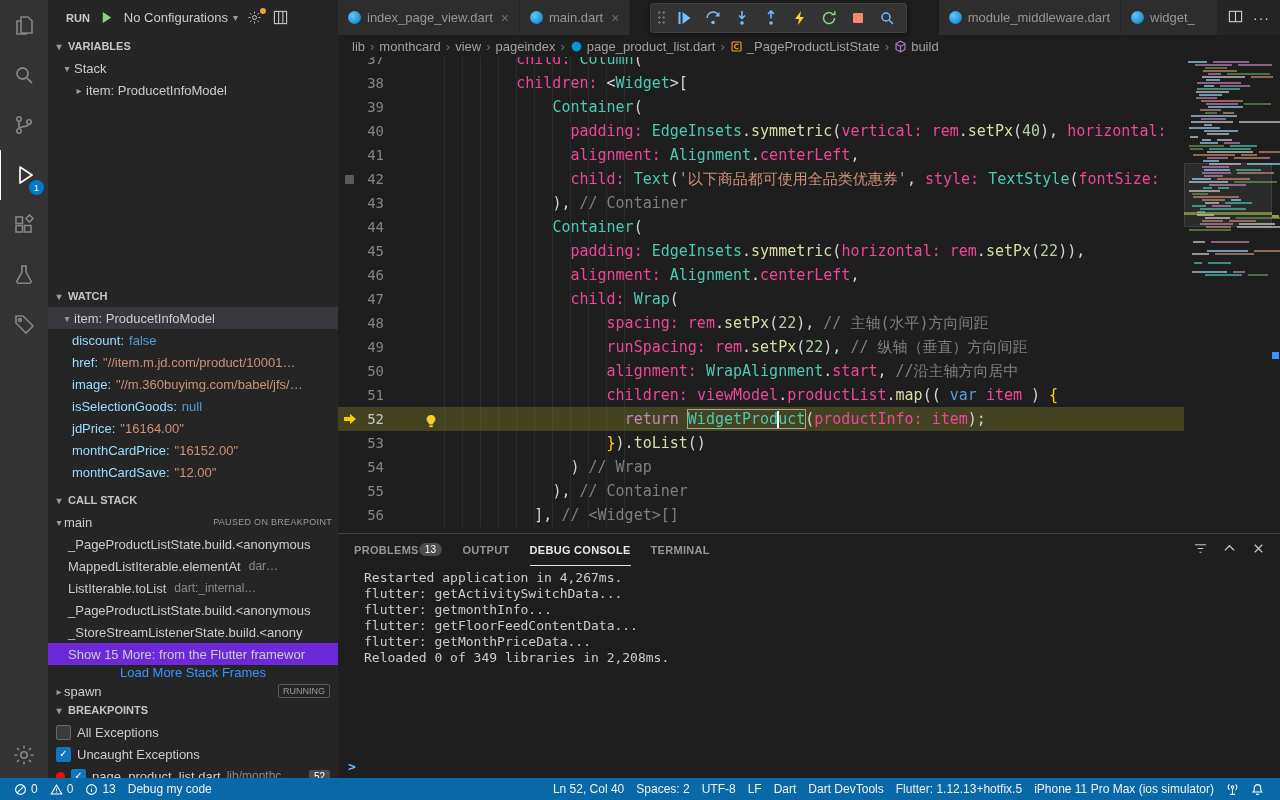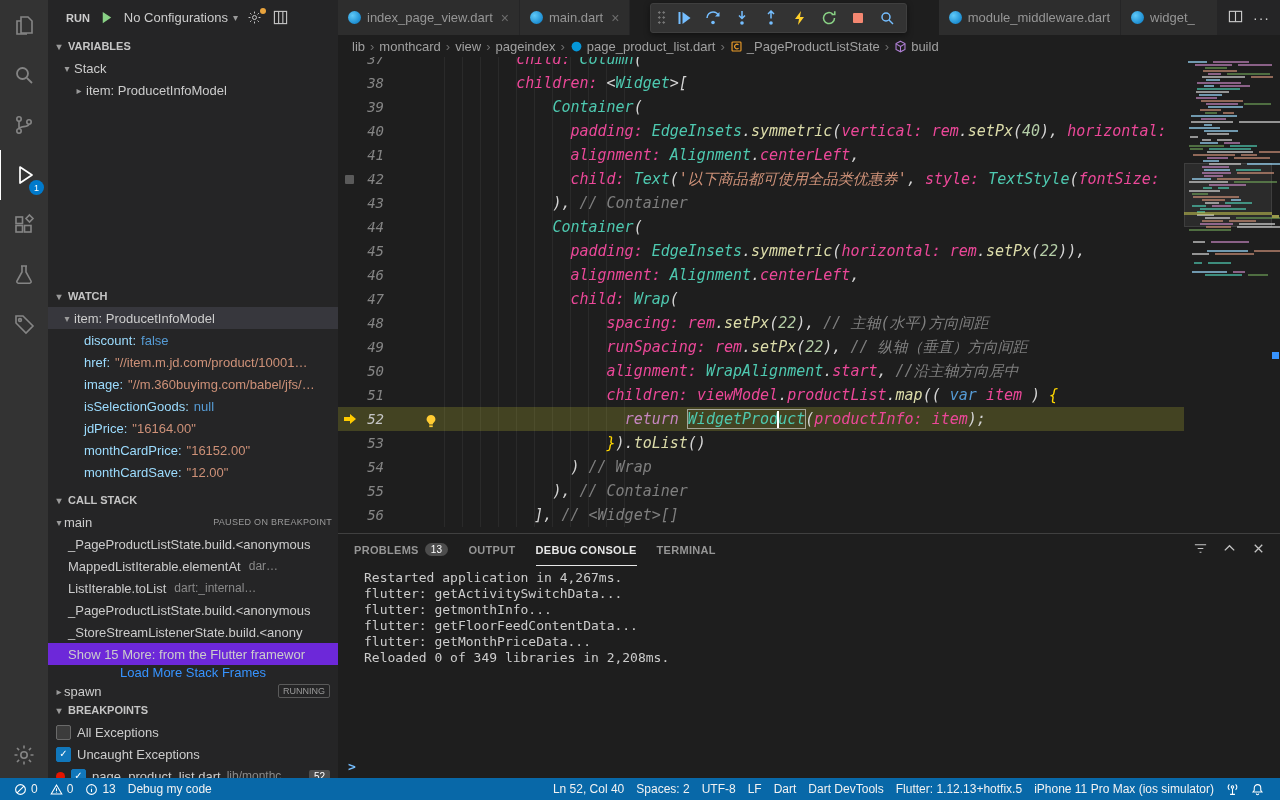--- a/index.html
+++ b/index.html
@@ -21,21 +21,21 @@
   .tb-ic{width:18px;height:18px;display:flex;align-items:center;justify-content:center;position:relative;cursor:pointer;}
   .tb-ic svg{width:15px;height:15px;}
   .cfg{display:flex;align-items:center;gap:5px;color:#cccccc;cursor:pointer;max-width:130px;white-space:nowrap;}
   .cfg .chev{color:#9a9a9a;font-size:10px;}
   .gear-dot{position:absolute;top:-1px;right:-2px;width:6px;height:6px;border-radius:50%;background:#e8a33d;}
   .sec-h{height:22px;display:flex;align-items:center;gap:4px;padding-left:6px;font-size:11px;font-weight:bold;color:#c5c5c5;cursor:pointer;}
   .tw{color:#9a9a9a;font-size:10px;width:10px;display:inline-block;text-align:center;}
   .row{height:22px;display:flex;align-items:center;gap:2px;white-space:nowrap;overflow:hidden;cursor:pointer;}
   .var-body{height:228px;}
   .w-root{background:#37373d;padding-left:14px;}
-  .w-row{height:22px;display:flex;align-items:center;padding-left:36px;white-space:nowrap;overflow:hidden;cursor:pointer;}
+  .w-row{height:22px;display:flex;align-items:center;padding-left:24px;white-space:nowrap;overflow:hidden;cursor:pointer;}
   .w-key{color:#9cdcfe;margin-right:5px;}
   .w-val.kw{color:#569cd6;}
   .w-val.str{color:#ce9178;}
   .cs-row{height:22px;display:flex;align-items:center;padding-left:20px;white-space:nowrap;overflow:hidden;cursor:pointer;}
   .cs-row.sel{background:#6d28d9;}
   .cs-name{color:#cccccc;}
   .cs-det{color:#8a8a8a;margin-left:8px;font-size:12px;}
   .thread-row{height:22px;display:flex;align-items:center;padding-left:6px;cursor:pointer;}
   .thread-state{margin-left:auto;margin-right:6px;font-size:9px;color:#9a9a9a;letter-spacing:.3px;}
   .loadmore{height:18px;text-align:center;color:#3794ff;cursor:pointer;overflow:hidden;}
@@ -60,21 +60,21 @@
   .dt-ic{width:26px;height:24px;display:flex;align-items:center;justify-content:center;cursor:pointer;}
   .dt-ic svg{width:16px;height:16px;}
   .dt-grip{width:9px;height:16px;margin-right:2px;cursor:grab;background-image:radial-gradient(#777 1px,transparent 1.2px);background-size:4.5px 5px;}
   .breadcrumb{height:22px;display:flex;align-items:center;gap:5px;padding-left:14px;background:#1e1e1e;color:#a0a0a0;font-size:13px;flex:none;white-space:nowrap;}
   .bc-sep{color:#6e6e6e;}
   .bc-item{cursor:pointer;display:flex;align-items:center;gap:4px;}
   .bc-ic{width:13px;height:13px;display:inline-block;}
   .bc-ic svg{width:13px;height:13px;}
   
   .editor{height:476px;display:flex;position:relative;overflow:hidden;flex:none;background:#1e1e1e;}
-  .code-area{flex:1;position:relative;overflow:hidden;font-style:italic;}
+  .code-area{flex:1;position:relative;overflow:hidden;}
   .guides{position:absolute;left:106px;top:0;height:470px;width:190px;background:repeating-linear-gradient(to right,rgba(255,255,255,.055) 0 1px,transparent 1px 18px);z-index:0;}
   .code-lines{margin-top:-10px;position:relative;}
   .cline{position:relative;height:24px;line-height:24px;z-index:1;}
   .cline.current{background:rgba(255,255,60,.17);}
   .lnum{position:absolute;left:0;top:0;width:46px;text-align:right;color:#858585;font-family:"DejaVu Sans Mono",monospace;font-size:14px;}
   .cline.current .lnum{color:#c6c6c6;}
   .ltext{position:absolute;left:106px;top:0;white-space:pre;font-family:"DejaVu Sans Mono",monospace;font-size:15px;}
   .tk-pl{color:#d4d4d4}.tk-cls{color:#4ec9b0}.tk-prop{color:#ec4899}.tk-fn{color:#dcdcaa}
   .tk-str{color:#ce9178}.tk-num{color:#b5cea8}.tk-kw{color:#c586c0}.tk-kw2{color:#569cd6}
   .tk-cmt{color:#7f7f7f}.tk-brk{color:#ffd700}
@@ -90,21 +90,21 @@
   .mm-row{position:relative;height:2px;margin-bottom:1px;}
   .mm-row span{position:absolute;height:2px;opacity:.65;}
   .mm-slider{position:absolute;left:0;right:8px;top:106px;height:62px;background:rgba(130,130,130,.14);border:1px solid rgba(255,255,255,.09);}
   .mm-line{position:absolute;left:0;right:8px;top:155px;height:3px;background:rgba(200,200,80,.55);}
   .ovr{position:absolute;right:0;top:0;bottom:0;width:9px;}
   .ovr .mk-cursor{position:absolute;right:1px;top:295px;width:7px;height:7px;background:#3794ff;}
   .ovr .mk-cur-line{position:absolute;right:1px;top:158px;width:7px;height:3px;background:#9a9a4a;}
   
   .panel{flex:1;position:relative;border-top:1px solid rgba(128,128,128,.35);background:#1e1e1e;overflow:hidden;}
   .panel-tabs{height:32px;display:flex;align-items:center;gap:20px;padding-left:16px;}
-  .ptab{font-size:11px;font-weight:bold;letter-spacing:.3px;color:#969696;height:31px;display:flex;align-items:center;gap:6px;cursor:pointer;border-bottom:1px solid transparent;}
+  .ptab{font-size:11px;font-weight:bold;letter-spacing:.3px;color:#969696;height:31px;display:flex;align-items:center;cursor:pointer;border-bottom:1px solid transparent;}
   .ptab.active{color:#e7e7e7;border-bottom-color:#e7e7e7;}
   .pbadge{background:#4d4d4d;color:#fff;font-size:10px;font-weight:normal;border-radius:8px;padding:1px 6px;}
   .panel-actions{margin-left:auto;display:flex;align-items:center;gap:14px;padding-right:14px;}
   .panel-actions svg{width:15px;height:15px;cursor:pointer;}
   .console{padding:4px 0 0 26px;font-family:"DejaVu Sans Mono",monospace;font-size:13px;line-height:16px;color:#cccccc;}
   .console-prompt{position:absolute;left:10px;bottom:4px;color:#75beff;font-family:"DejaVu Sans Mono",monospace;font-size:13px;font-weight:bold;}
   
   .statusbar{position:absolute;left:0;right:0;bottom:0;height:22px;background:#0868a8;display:flex;align-items:center;color:#f2f2f2;font-size:12px;}
   .sb-left{display:flex;align-items:center;height:22px;padding-left:8px;}
   .sb-right{margin-left:auto;display:flex;align-items:center;height:22px;padding-right:10px;}

